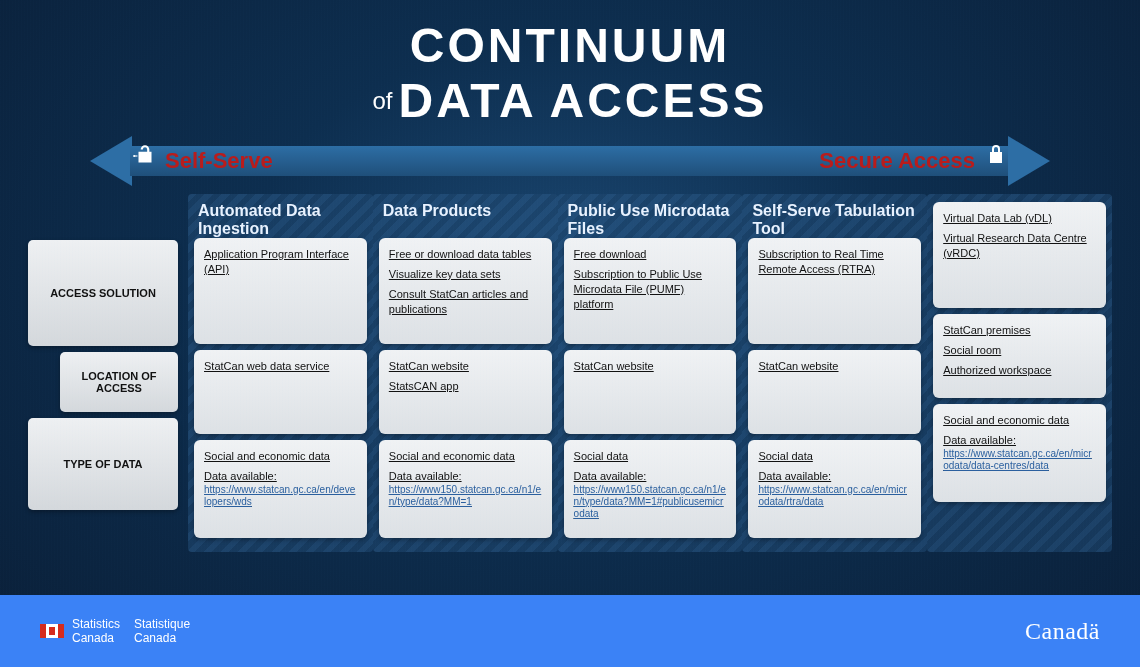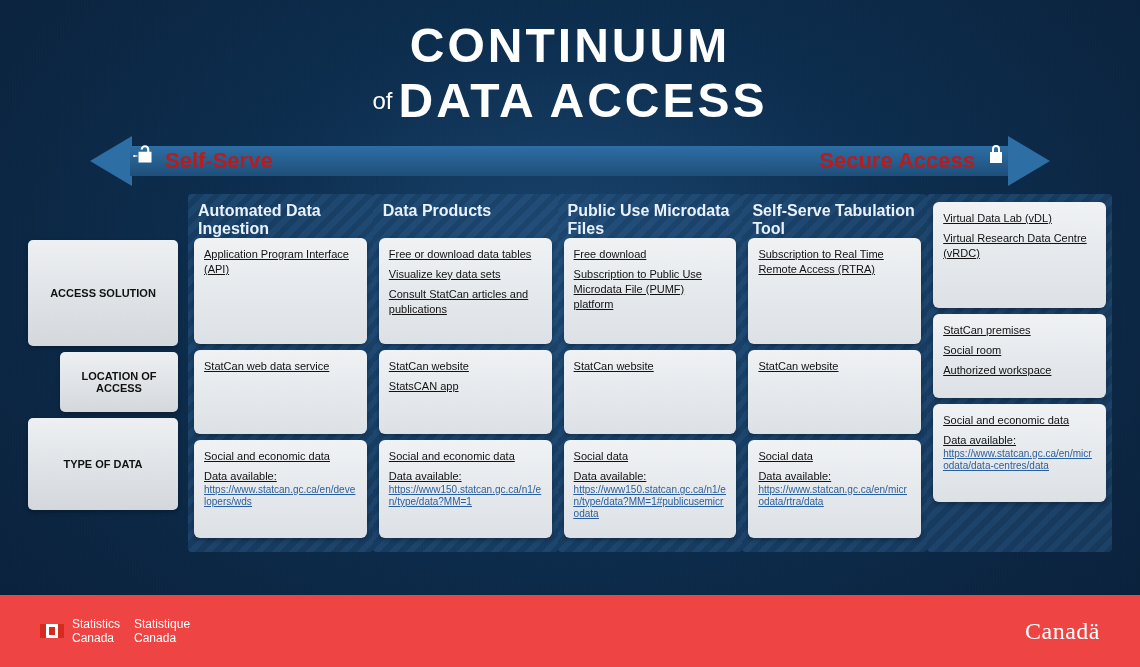--- a/index.html
+++ b/index.html
@@ -26,21 +26,21 @@
 .rowlabel:nth-child(3){height:92px;}
 .cols{flex:1;display:flex;gap:0;}
 .col{flex:1;background:repeating-linear-gradient(-45deg,rgba(30,70,110,0.6) 0 6px,rgba(40,85,130,0.6) 6px 12px);border-radius:4px;padding:8px 6px;}
 .colhead{color:#e8f2ff;font-size:16px;font-weight:600;line-height:1.1;height:36px;padding:0 4px;font-family:"Arial Narrow",Arial,sans-serif;}
 .cell{background:linear-gradient(to bottom,#f0f2f4,#dde1e5);border-radius:6px;color:#111;font-size:11px;padding:9px 10px;margin-bottom:6px;box-shadow:0 2px 4px rgba(0,0,0,0.3);line-height:1.35;text-decoration:underline;}
 .cell.r1{height:106px;}
 .cell.r2{height:84px;}
 .cell.r3{height:98px;}
 .cell .it{margin-bottom:5px;}
 .cell a{color:#2a5f9e;text-decoration:underline;word-break:break-all;font-size:10px;display:block;line-height:1.2;}
-.footer{position:absolute;bottom:0;left:0;right:0;height:72px;background:#ef4444;display:flex;align-items:center;padding:16px 40px;}
+.footer{position:absolute;bottom:0;left:0;right:0;height:72px;background:#3b82f6;display:flex;align-items:center;padding:16px 40px;}
 .footer .left{display:flex;align-items:center;gap:8px;font-size:12px;}
 .flag{width:24px;height:14px;background:#fff;position:relative;}
 .flag::before,.flag::after{content:"";position:absolute;top:0;width:6px;height:14px;background:#d52b1e;}
 .flag::before{left:0;}.flag::after{right:0;}
 .flag .leaf{position:absolute;left:9px;top:3px;width:6px;height:8px;background:#d52b1e;}
 .wordmark{margin-left:auto;font-size:24px;font-family:Georgia,serif;letter-spacing:0.5px;}
 </style>
 </head>
 <body>
 <div class="bglines"></div>

